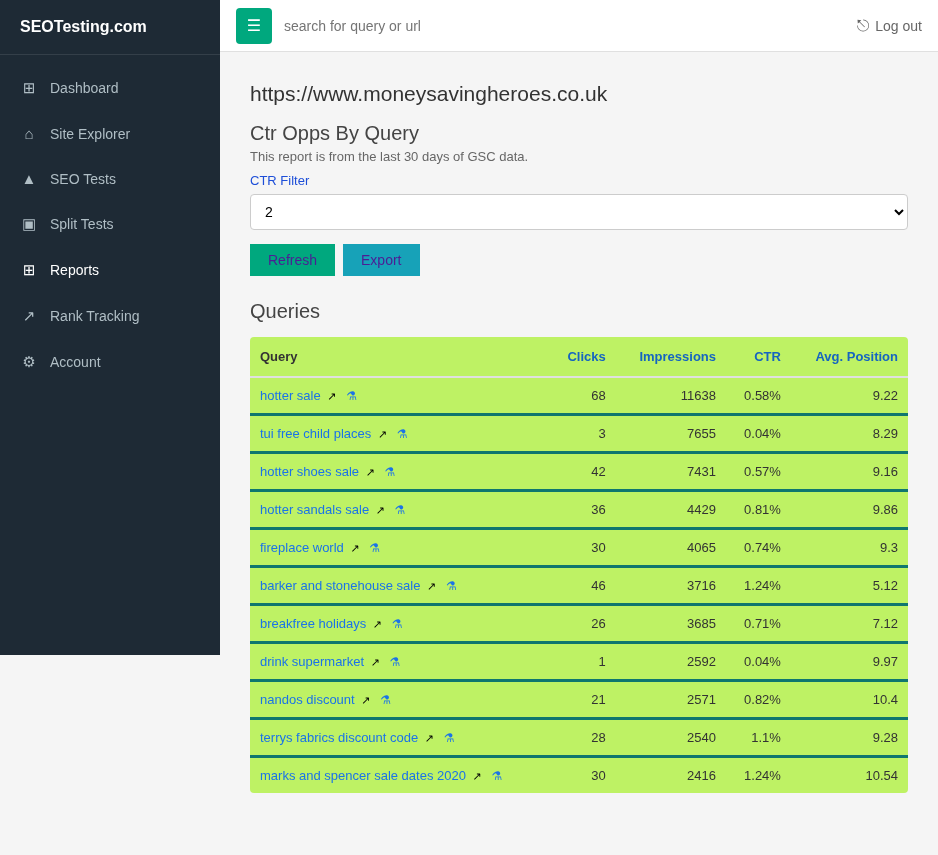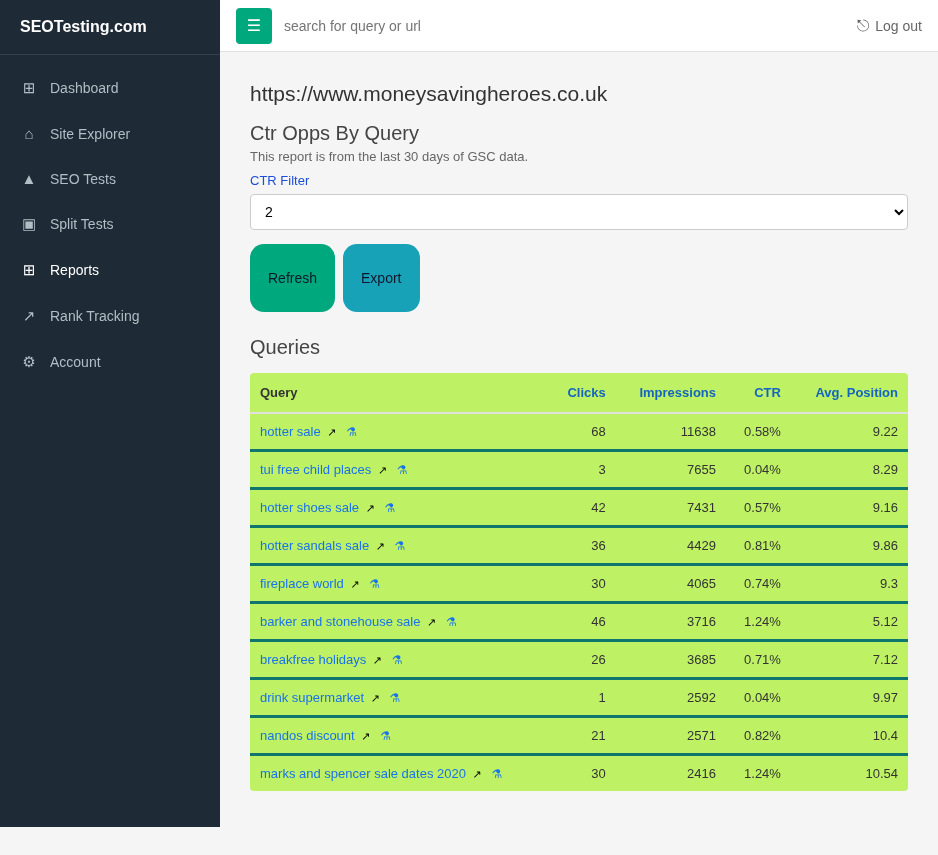--- a/index.html
+++ b/index.html
@@ -6,21 +6,21 @@
     body { font-family: Arial, sans-serif; font-size: 14px; background: #f5f5f5; display: flex; height: 855px; overflow: hidden; }
 
     
     .sidebar {
       width: 220px;
       min-width: 220px;
       background: #1e2a35;
       color: #fff;
       display: flex;
       flex-direction: column;
-      height: 827px;
+      height: 655px;
     }
     .sidebar-logo {
       padding: 18px 20px;
       font-size: 16px;
       font-weight: bold;
       color: #fff;
       border-bottom: 1px solid rgba(255,255,255,0.1);
     }
     .sidebar-nav { display: flex; flex-direction: column; padding-top: 10px; }
     .sidebar-item {
@@ -110,26 +110,26 @@
       border: 1px solid #ccc;
       border-radius: 4px;
       font-size: 14px;
       background: #fff;
       margin-bottom: 14px;
       appearance: auto;
     }
 
     .btn-group { display: flex; gap: 8px; margin-bottom: 24px; }
     .btn {
-      padding: 26px 18px;
+      padding: 8px 18px;
       border: none;
-      border-radius: 14px;
+      border-radius: 0;
       font-size: 14px;
       cursor: pointer;
-      color: #0f172a;
+      color: #4c1d95;
     }
     .btn-green { background: #00a87e; }
     .btn-teal { background: #17a2b8; }
 
     .queries-title { font-size: 20px; color: #444; font-weight: 500; margin-bottom: 14px; }
 
     
     .table-wrapper { background: #bef264; border-radius: 4px; overflow: hidden; }
     table { width: 100%; border-collapse: collapse; }
     thead tr { border-bottom: 2px solid #e0e0e0; }
@@ -340,20 +340,31 @@
         <span class="ext-icon">↗</span>
         <span class="flask-icon">⚗</span>
       </td>
       <td class="col-clicks">21</td>
       <td class="col-impressions">2571</td>
       <td class="col-ctr">0.82%</td>
       <td class="col-avg">10.4</td>
     </tr>
             <tr>
       <td class="col-query">
+        <a href="#">terrys fabrics discount code</a>
+        <span class="ext-icon">↗</span>
+        <span class="flask-icon">⚗</span>
+      </td>
+      <td class="col-clicks">28</td>
+      <td class="col-impressions">2540</td>
+      <td class="col-ctr">1.1%</td>
+      <td class="col-avg">9.28</td>
+    </tr>
+            <tr>
+      <td class="col-query">
         <a href="#">marks and spencer sale dates 2020</a>
         <span class="ext-icon">↗</span>
         <span class="flask-icon">⚗</span>
       </td>
       <td class="col-clicks">30</td>
       <td class="col-impressions">2416</td>
       <td class="col-ctr">1.24%</td>
       <td class="col-avg">10.54</td>
     </tr>
           </tbody>

